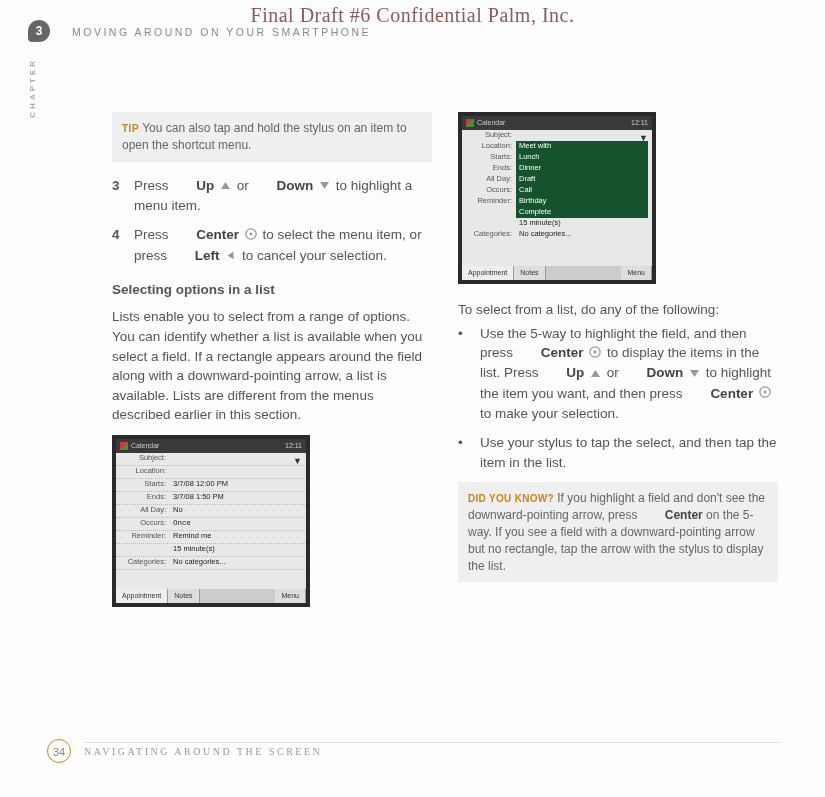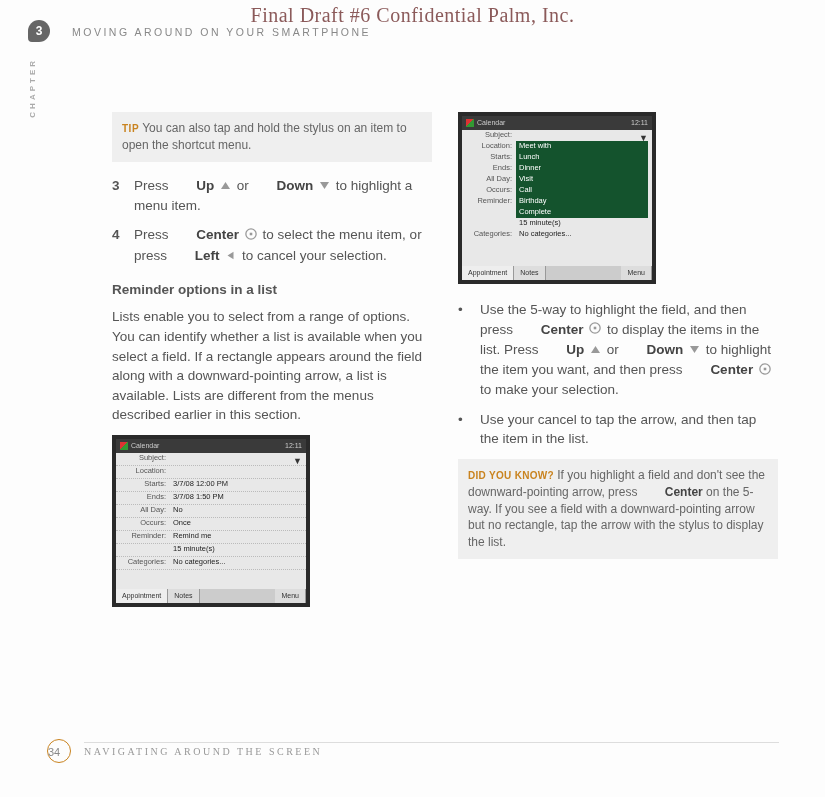--- a/index.html
+++ b/index.html
@@ -140,20 +140,21 @@
   .footer-badge {
     position: absolute;
     bottom: 34px;
     left: 47px;
     width: 24px;
     height: 24px;
     border: 1.5px solid #c9831f;
     border-radius: 50%;
     color: #888;
     font-size: 11px;
+    text-align: center;
     line-height: 24px;
   }
   .footer-title {
     position: absolute;
     bottom: 40px;
     left: 84px;
     font-size: 10px;
     letter-spacing: 2.5px;
     color: #999;
     font-family: Liberation Serif, serif;
@@ -195,21 +196,21 @@
           <div class="step-num">4</div>
           <div class="step-body">Press <strong>Center</strong> <span class="icon-center"><svg viewBox="0 0 14 14">
                 <circle cx="7" cy="7" r="6" fill="none" stroke="#999" stroke-width="1.5"></circle>
                 <rect x="5.5" y="5.5" width="3" height="3" fill="#999"></rect>
               </svg></span> to select the menu item, or press <strong>Left</strong> <span class="icon-left"><svg viewBox="0 0 10 12">
                 <path d="M1 6 L9 1 L9 11 Z" fill="#999"></path>
               </svg></span> to cancel your selection.</div>
         </div>
       </div>
 
-    <div class="subhead">Reminder options in a list</div>
+    <div class="subhead">Selecting options in a list</div>
     <div class="para">Lists enable you to select from a range of options. You can identify whether a list is available when you select a field. If a rectangle appears around the field along with a downward-pointing arrow, a list is available. Lists are different from the menus described earlier in this section.</div>
 
     <div class="shot">
       <div class="shot-inner">
         <div class="shot-titlebar">
           <span class="tleft">
               <span class="flag"></span>
               <span>Calendar</span>
             </span>
           <span>12:11</span>
@@ -231,21 +232,21 @@
             <div class="shot-row">
               <span class="shot-label">Ends:</span>
               <span class="shot-val" style="background:none;color:#222;">3/7/08    1:50 PM</span>
             </div>
             <div class="shot-row">
               <span class="shot-label">All Day:</span>
               <span class="shot-val" style="background:none;color:#222;">No</span>
             </div>
             <div class="shot-row">
               <span class="shot-label">Occurs:</span>
-              <span class="shot-val" style="background:none;color:#222;">Once</span>
+              <span class="shot-val" style="background:none;color:#222;font-family:Liberation Mono, monospace;">Once</span>
             </div>
             <div class="shot-row">
               <span class="shot-label">Reminder:</span>
               <span class="shot-val" style="background:none;color:#222;">Remind me</span>
             </div>
             <div class="shot-row">
               <span class="shot-label"></span>
               <span class="shot-val" style="background:none;color:#222;">15    minute(s)</span>
             </div>
             <div class="shot-row">
@@ -286,21 +287,21 @@
             <div class="shot-row">
               <span class="shot-label">Starts:</span>
               <span class="shot-val">Lunch</span>
             </div>
             <div class="shot-row">
               <span class="shot-label">Ends:</span>
               <span class="shot-val">Dinner</span>
             </div>
             <div class="shot-row">
               <span class="shot-label">All Day:</span>
-              <span class="shot-val">Visit</span>
+              <span class="shot-val">Draft</span>
             </div>
             <div class="shot-row">
               <span class="shot-label">Occurs:</span>
               <span class="shot-val">Call</span>
             </div>
             <div class="shot-row">
               <span class="shot-label">Reminder:</span>
               <span class="shot-val">Birthday</span>
             </div>
             <div class="shot-row">
@@ -318,38 +319,39 @@
           </div>
         <div class="shot-tabs">
           <div class="shot-tab active">Appointment</div>
           <div class="shot-tab">Notes</div>
           <div style="flex:1"></div>
           <div class="shot-tab">Menu</div>
         </div>
       </div>
     </div>
 
+    <div class="para">To select from a list, do any of the following:</div>
     <div id="bullets-container">
         <div class="bullet">
           <div class="bullet-mark">•</div>
           <div>Use the 5-way to highlight the field, and then press <strong>Center</strong> <span class="icon-center"><svg viewBox="0 0 14 14">
                 <circle cx="7" cy="7" r="6" fill="none" stroke="#999" stroke-width="1.5"></circle>
                 <rect x="5.5" y="5.5" width="3" height="3" fill="#999"></rect>
               </svg></span> to display the items in the list. Press <strong>Up</strong> <span class="icon-up"><svg viewBox="0 0 12 10">
                 <path d="M6 1 L11 9 L1 9 Z" fill="#999"></path>
               </svg></span> or <strong>Down</strong> <span class="icon-down"><svg viewBox="0 0 12 10">
                 <path d="M6 9 L11 1 L1 1 Z" fill="#999"></path>
               </svg></span> to highlight the item you want, and then press <strong>Center</strong> <span class="icon-center"><svg viewBox="0 0 14 14">
                 <circle cx="7" cy="7" r="6" fill="none" stroke="#999" stroke-width="1.5"></circle>
                 <rect x="5.5" y="5.5" width="3" height="3" fill="#999"></rect>
               </svg></span> to make your selection.</div>
         </div>
         <div class="bullet">
           <div class="bullet-mark">•</div>
-          <div>Use your cancel to tap the arrow, and then tap the item in the list.</div>
+          <div>Use your stylus to tap the select, and then tap the item in the list.</div>
         </div>
       </div>
 
     <div class="dyk-box">
       <span class="dyk-label">DID YOU KNOW?</span><span id="dyk-body"> If you highlight a field and don't see the downward-pointing arrow, press <strong>Center</strong> on the 5-way. If you see a field with a downward-pointing arrow but no rectangle, tap the arrow with the stylus to display the list.</span>
     </div>
   </div>
 </div>
 
 <div class="footer-line"></div>

